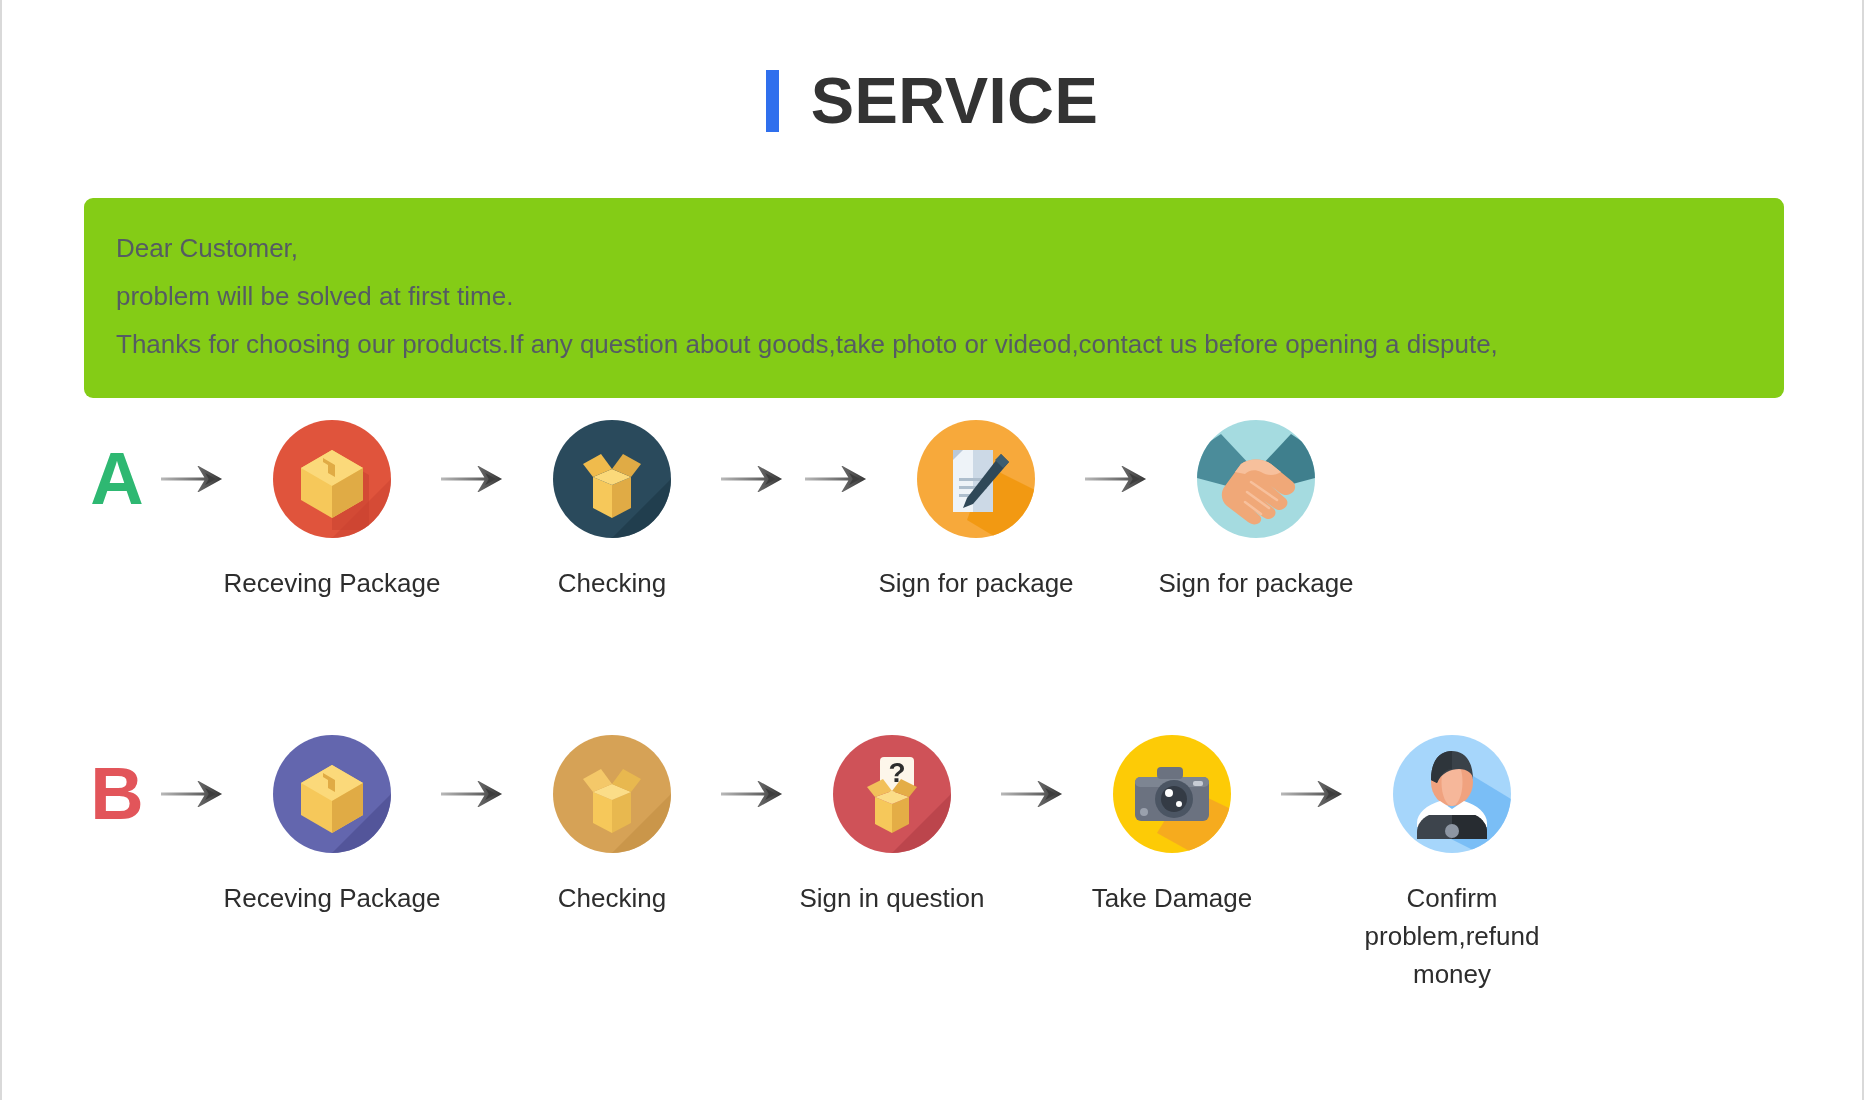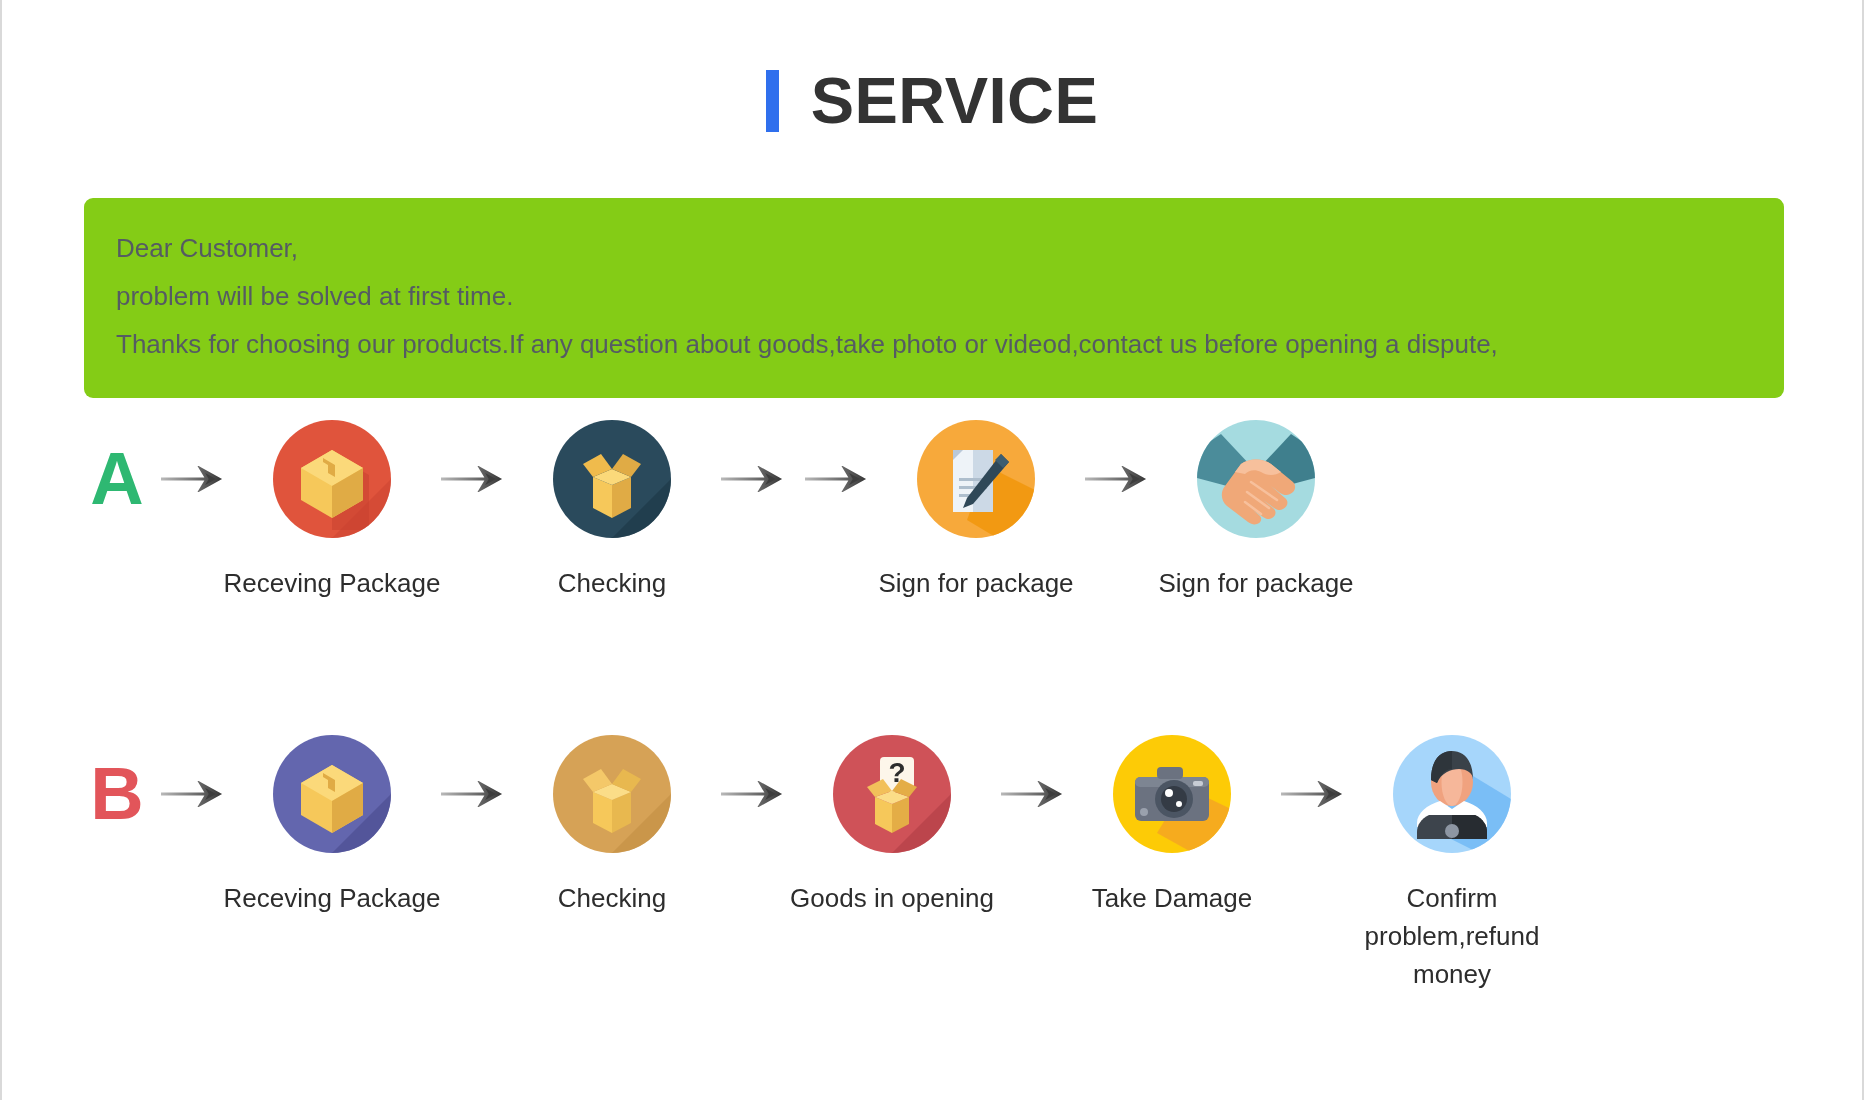--- a/index.html
+++ b/index.html
@@ -292,21 +292,21 @@
           <rect x="47" y="22" width="34" height="32" rx="4" fill="#fdf6ea"></rect>
           <path d="M56 52 L66 52 L58 62 Z" fill="#fdf6ea"></path>
           <text x="64" y="47" font-size="28" font-weight="700" fill="#2d2d2d" text-anchor="middle" font-family="Liberation Sans, sans-serif">?</text>
           <path d="M42 62 L59 69 L59 98 L42 89 Z" fill="#f6c85a"></path>
           <path d="M59 69 L76 62 L76 89 L59 98 Z" fill="#e4ad46"></path>
           <path d="M42 62 L59 56 L76 62 L59 69 Z" fill="#fbdd88"></path>
           <path d="M42 62 L34 52 L50 44 L59 56 Z" fill="#f2c05a"></path>
           <path d="M76 62 L84 52 L68 44 L59 56 Z" fill="#e4ad46"></path>
         </svg>
       </div>
-      <div class="step-label">Goods in opening</div>
+      <div class="step-label">Sign in question</div>
     </div>
 
     <div class="arrow">
       <svg width="62" height="26" viewBox="0 0 62 26">
           <path d="M0 13 H46 M40 3 L58 13 L40 23 L46 13 Z" stroke="url(#ag1)" stroke-width="3" fill="#3d3d3d"></path>
         </svg>
     </div>
 
     <div class="step">
       <div class="icon-circle" style="background:#fdcb06">

